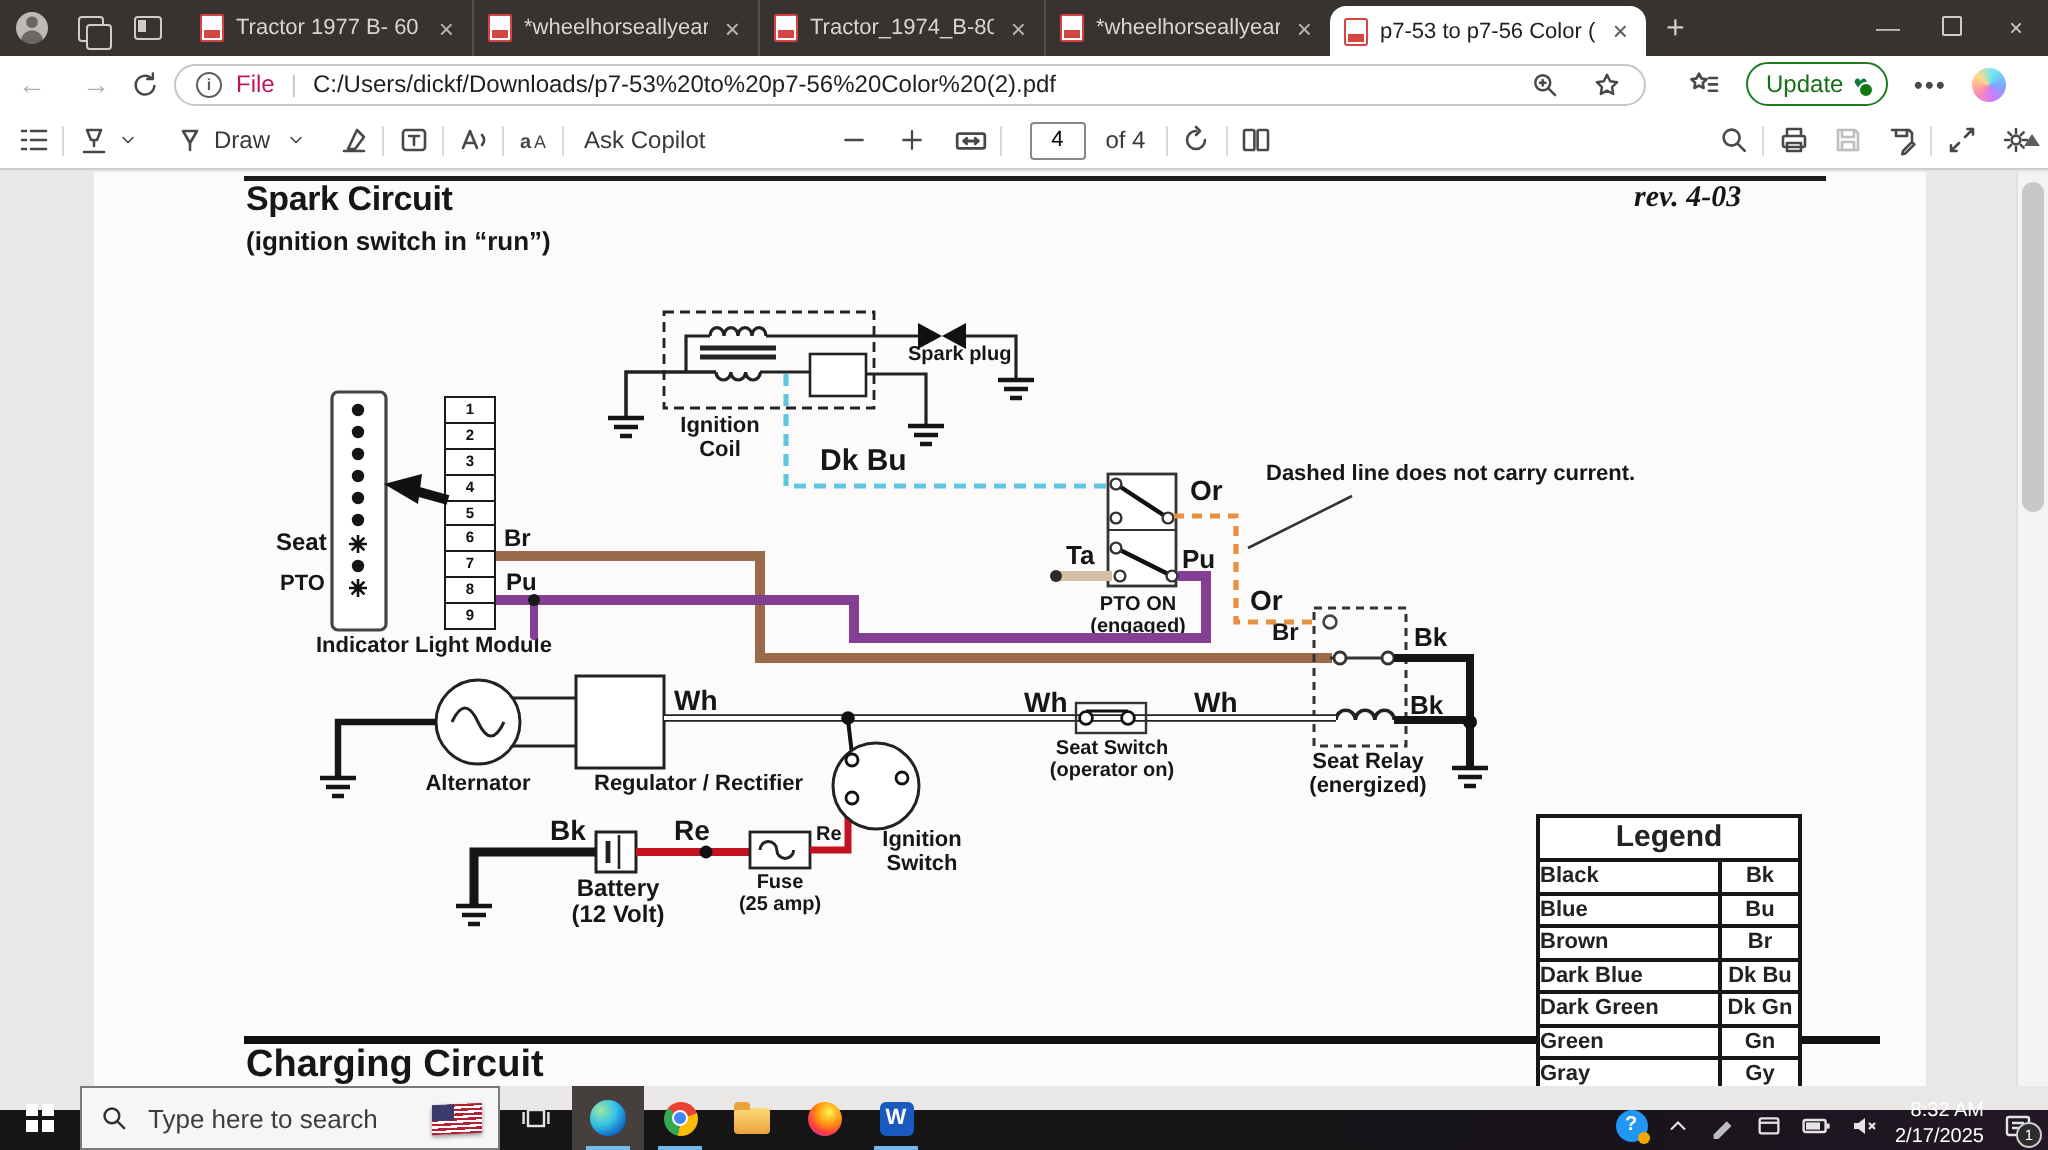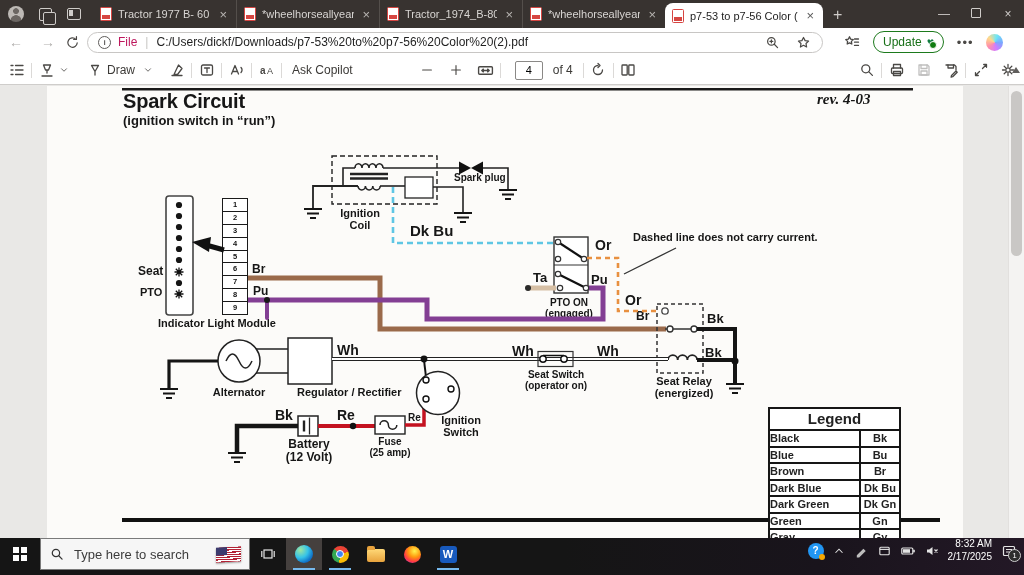--- a/index.html
+++ b/index.html
@@ -53,36 +53,36 @@
   .dim{opacity:.35}
   .scrollup{position:absolute;right:4px;top:11px;width:0;height:0;border-left:4px solid rgba(0,0,0,0);border-right:4px solid rgba(0,0,0,0);border-bottom:6px solid #605e5c}
 
   
   .content{position:absolute;top:86px;left:0;right:0;height:457px;background:#e9e8e6;overflow:hidden}
   .page{position:absolute;left:47px;top:0;width:916px;height:457px;background:#fcfbf9;overflow:hidden}
   .vtrack{position:absolute;right:0;top:0;width:15px;height:457px;background:#f4f3f2;border-left:1px solid #e2e0de}
   .vthumb{position:absolute;right:2px;top:5px;width:11px;height:165px;background:#c9c7c5;border-radius:6px}
   .lbl{position:absolute;font-weight:700;color:#161616;white-space:nowrap;line-height:1.05}
   .lblc{text-align:center;white-space:normal}
-  .doc-title{font-size:20px;letter-spacing:-.2px}
+  .doc-title{font-size:17px;letter-spacing:-.2px}
   .doc-sub{font-size:13px;}
   .doc-rev{font-family:"Liberation Serif",serif;font-style:italic;font-size:15px}
   .pins{position:absolute;left:175px;top:112px;width:26px;height:117px;border:1.8px solid #1a1a1a;box-sizing:border-box;display:flex;flex-direction:column;background:#fff}
   .pin{flex:1;border-bottom:1.2px solid #1a1a1a;font-size:7.5px;font-weight:700;text-align:center;line-height:11px;color:#111}
   .pin:last-child{border-bottom:none}
 
   
   .legend{position:absolute;left:721px;top:321px;width:133px;border:2.5px solid #161616;background:#fff;box-sizing:border-box;z-index:3}
   .lg-title{font-size:15px;font-weight:700;text-align:center;height:20px;line-height:20px}
   .lg-row{display:flex;border-top:2px solid #161616}
   .lg-name{width:89px;border-right:2px solid #161616;text-align:left;font-size:11px;font-weight:700;line-height:14.5px}
   .lg-abbr{flex:1;text-align:center;font-size:11px;font-weight:700;line-height:14.5px}
 
   
-  .taskbar{position:absolute;left:0;bottom:0;right:0;height:37px;background:linear-gradient(90deg,#151515 0 55%,#19141c 80%,#231826 100%);display:flex;align-items:flex-start;z-index:5}
+  .taskbar{position:absolute;left:0;bottom:0;right:0;height:20px;background:linear-gradient(90deg,#151515 0 55%,#19141c 80%,#231826 100%);display:flex;align-items:flex-end;z-index:5}
   .startbtn{width:40px;height:32px;display:flex;align-items:center;justify-content:center}
   .winlogo{width:14px;height:14px;display:grid;grid-template-columns:6px 6px;grid-template-rows:6px 6px;gap:1.5px}
   .winlogo span{background:#fdfdfd}
   .tsearch{width:210px;height:32px;background:#f6f6f6;border:1px solid #7a7a7a;box-sizing:border-box;display:flex;align-items:center;gap:8px;padding:0 9px;position:relative}
   .tsearch svg{stroke:#333;fill:none;stroke-width:1.4;stroke-linecap:round}
   .tsearch input{border:none;outline:none;background:transparent;font-size:13px;color:#222;width:120px;font-family:"Liberation Sans",sans-serif}
   .tsearch input::placeholder{color:#3c3c3c;opacity:1}
   .flag{position:absolute;right:8px;top:8px;width:25px;height:15px;background:repeating-linear-gradient(180deg,#b22234 0 1.2px,#fff 1.2px 2.35px);box-shadow:0 1px 2px rgba(0,0,0,.4);transform:skewY(-3deg)}
   .flag::after{content:"";position:absolute;left:0;top:0;width:11px;height:8px;background:#3c3b6e}
   .tvbtn,.appbtn{width:36px;height:32px;display:flex;align-items:center;justify-content:center;position:relative}
@@ -517,20 +517,21 @@
         <div>(25 amp)</div>
     </div>
     <span class="lbl" style="left:361px;top:327px;font-size:10px">Re</span>
     <div class="lbl lblc" style="left:386px;top:329px;width:56px;font-size:11px">
       <div>Ignition</div>
         <div>Switch</div>
     </div>
     <span class="lbl" style="left:386px;top:288px;font-size:8px">L</span>
     <span class="lbl" style="left:386px;top:307px;font-size:8px">B</span>
 
+    <span class="lbl" style="left:76px;top:437px;font-size:19px">Charging Circuit</span>
 
     <div class="legend">
       <div class="lg-title">Legend</div>
       <div class="lg-row">
           <span class="lg-name">Black</span>
           <span class="lg-abbr">Bk</span>
         </div>
       <div class="lg-row">
           <span class="lg-name">Blue</span>
           <span class="lg-abbr">Bu</span>

